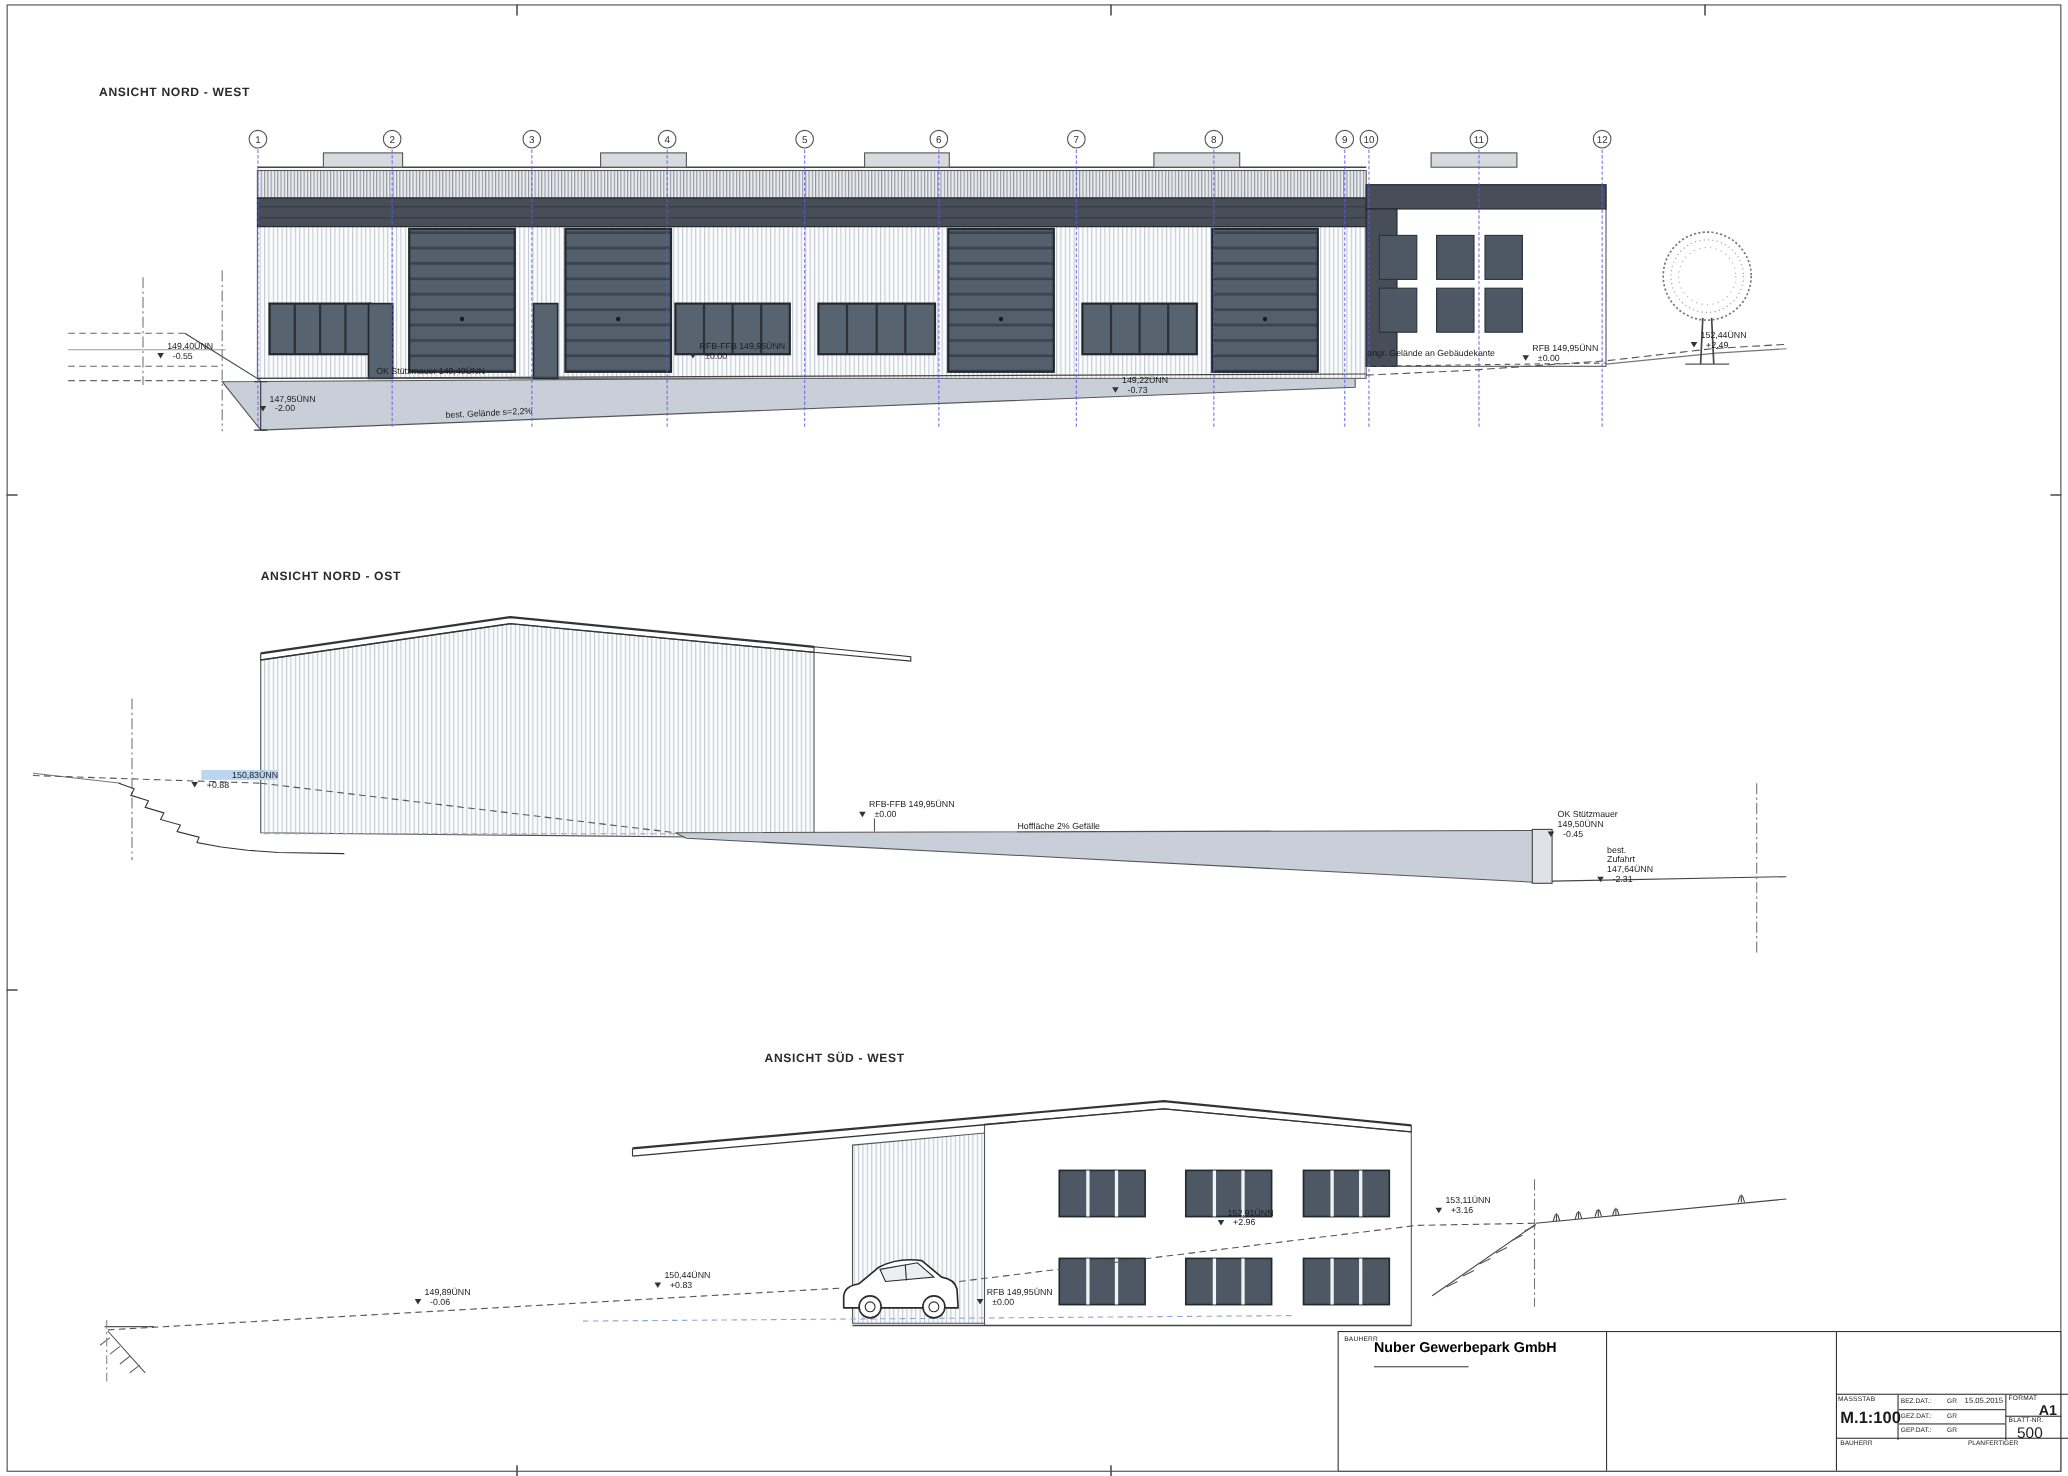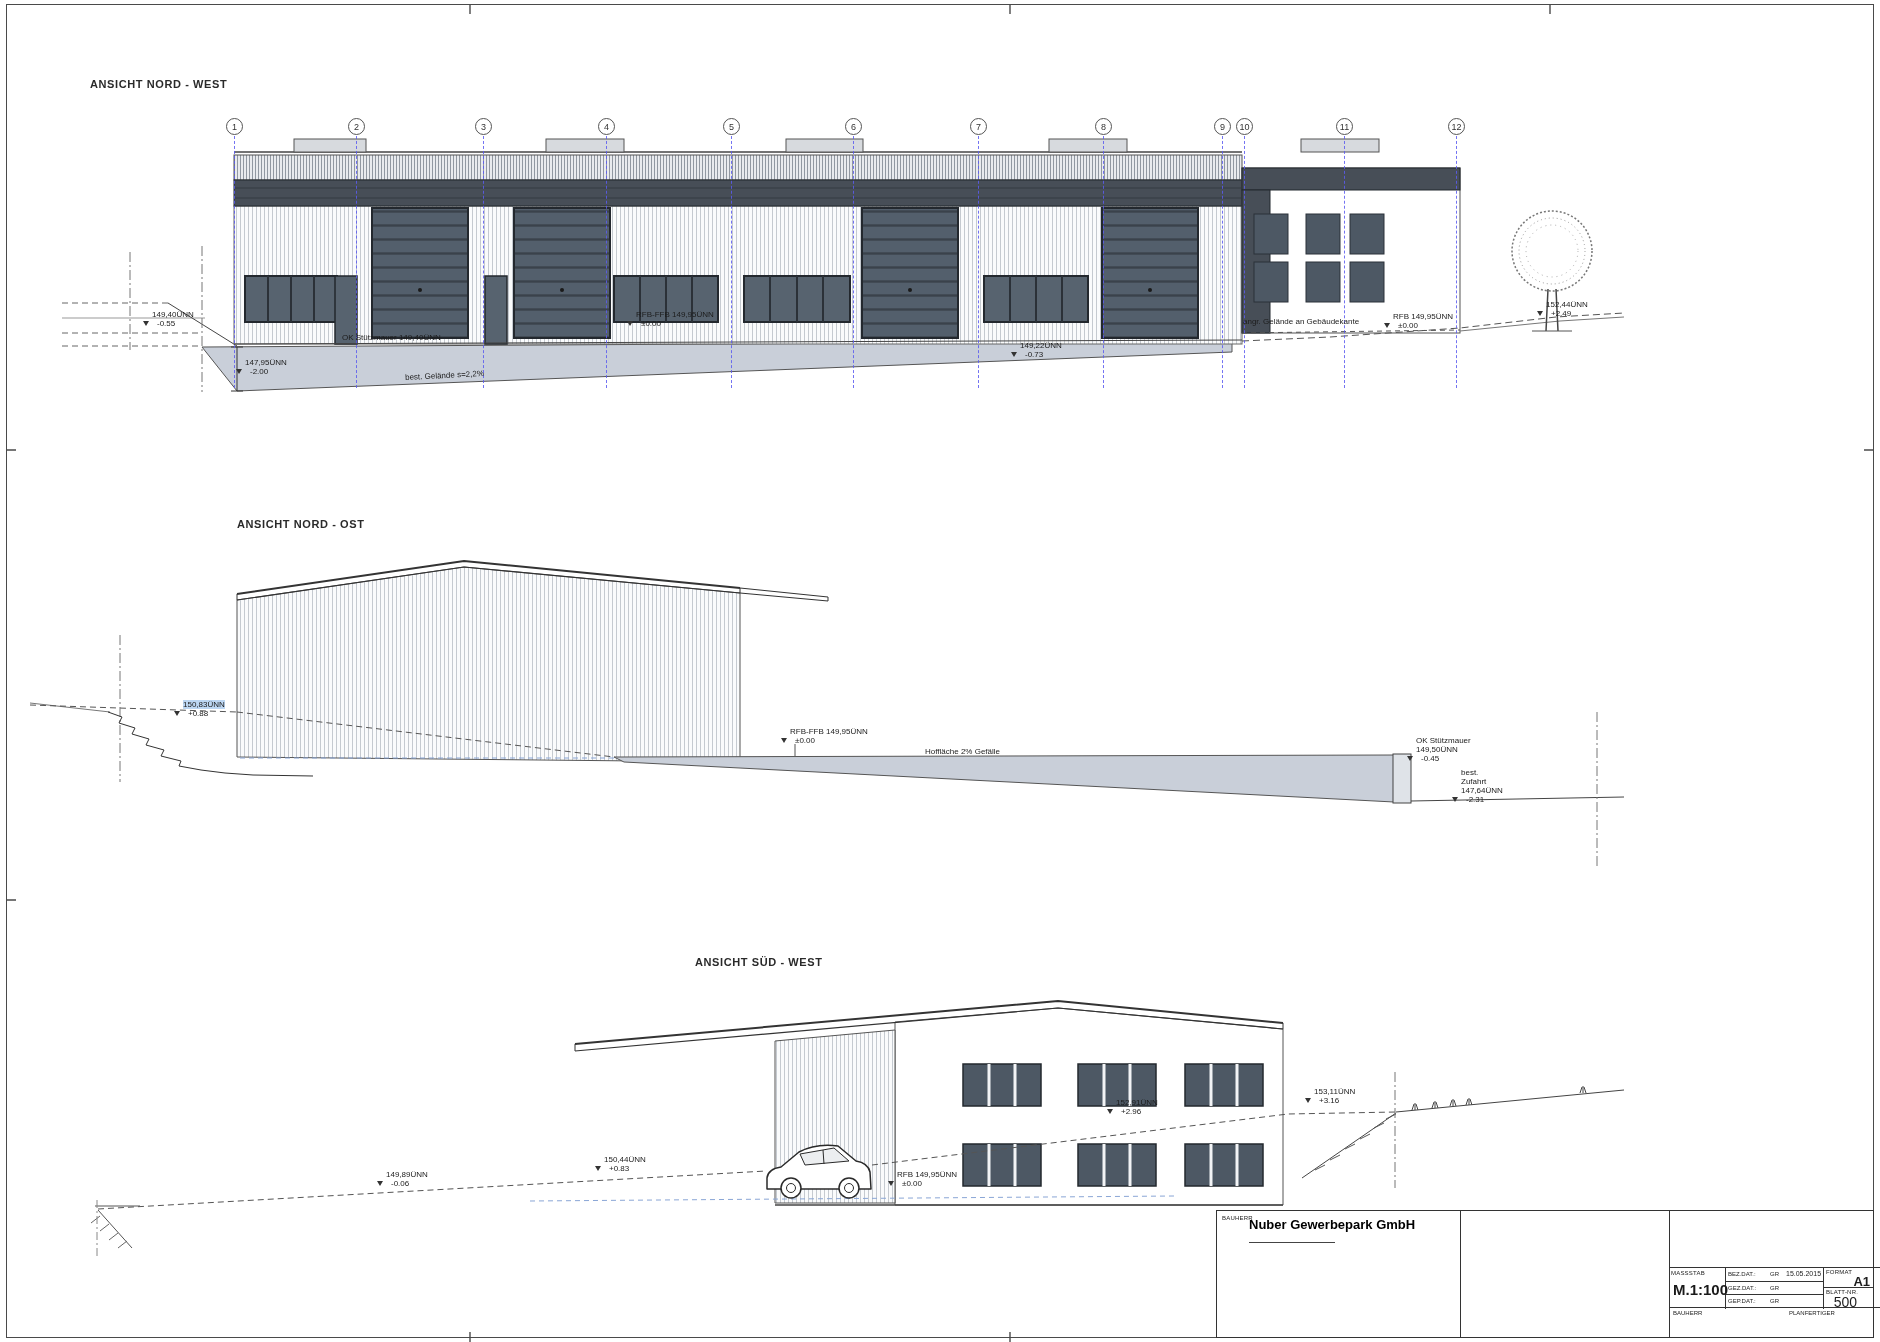--- a/index.html
+++ b/index.html
@@ -9,21 +9,21 @@
   }
   .frame{position:absolute;left:6px;top:4px;right:6px;bottom:4px;border:1.6px solid #4a4a4a;pointer-events:none;}
   svg.draw{position:absolute;left:0;top:0;z-index:1;}
   #overlay{position:absolute;left:0;top:0;width:100%;height:100%;z-index:3;}
   .view-title{position:absolute;font-size:11px;font-weight:bold;letter-spacing:.6px;color:#2a2a2a;white-space:nowrap;z-index:3;}
   .bubble{position:absolute;width:17px;height:17px;border:1.2px solid #555;border-radius:50%;
     background:#fff;font-size:9px;line-height:16px;text-align:center;color:#333;z-index:3;box-sizing:border-box;}
   .gridline{position:absolute;width:0;border-left:1px dashed #5b5bf0;opacity:.85;z-index:2;}
   .ann{position:absolute;font-size:8px;line-height:9px;color:#1c1c1c;white-space:nowrap;z-index:3;}
   .ann .l2{padding-left:5px;}
-  .ann.hl .l1{background:#bcd6f2;}
+  .ann.hl .l1{background:#bcd6f2;padding-left:28px;}
   .ann.tri::before{content:"";position:absolute;left:-9px;bottom:2px;width:0;height:0;
     border-left:3.5px solid transparent;border-right:3.5px solid transparent;border-top:5px solid #333;}
   
   .tb{position:absolute;left:1216px;top:1210px;width:658px;height:128px;border:1.2px solid #333;background:#fff;z-index:3;box-sizing:border-box;}
   .tb .vline{position:absolute;top:0;bottom:0;border-left:1px solid #333;}
   .tb .tiny{position:absolute;font-size:6px;color:#222;letter-spacing:.2px;}
   .tb .company{position:absolute;left:32px;top:6px;font-size:13px;font-weight:bold;color:#000000;}
   .tb .company-line{position:absolute;left:32px;top:31px;width:86px;border-bottom:1px solid #444;}
   .tb-grid{position:absolute;left:452px;top:56px;width:223px;height:41px;border-top:1px solid #333;border-bottom:1px solid #333;box-sizing:border-box;}
   .tb-grid .c{position:absolute;box-sizing:border-box;}

